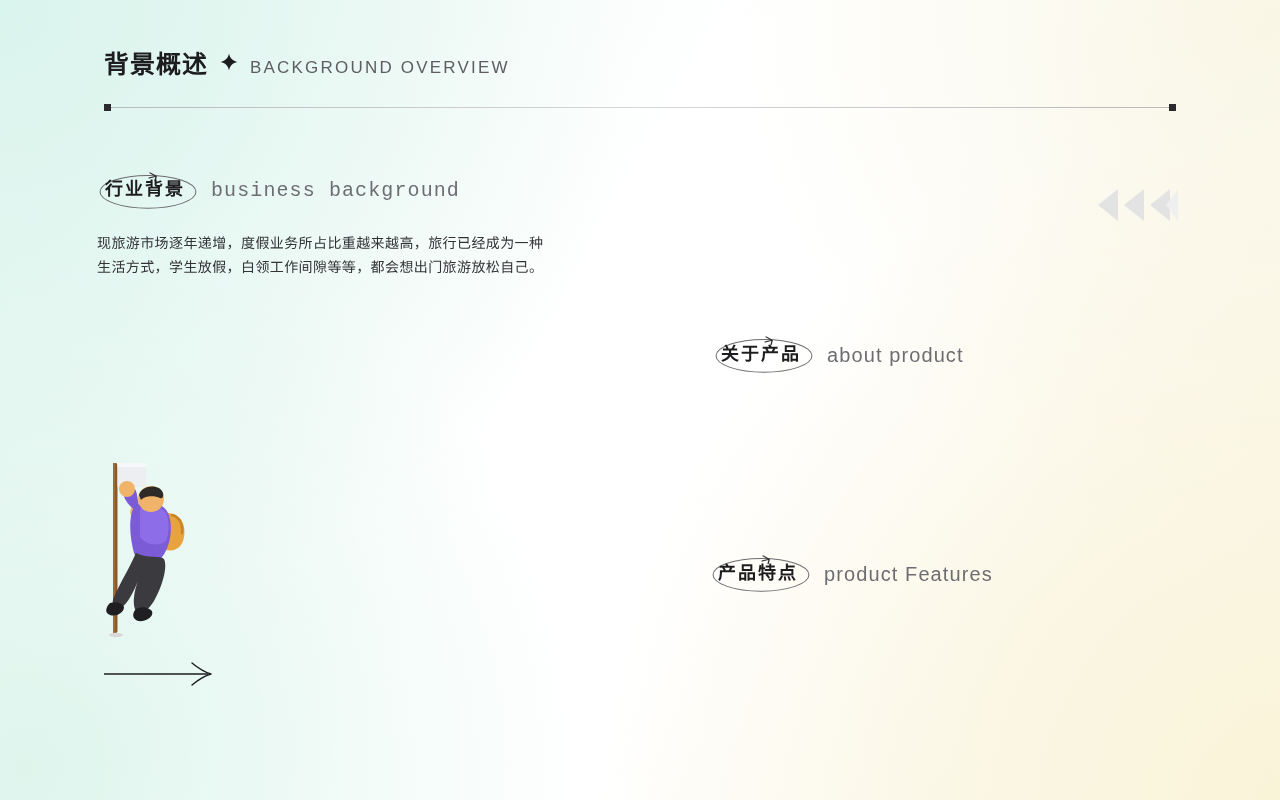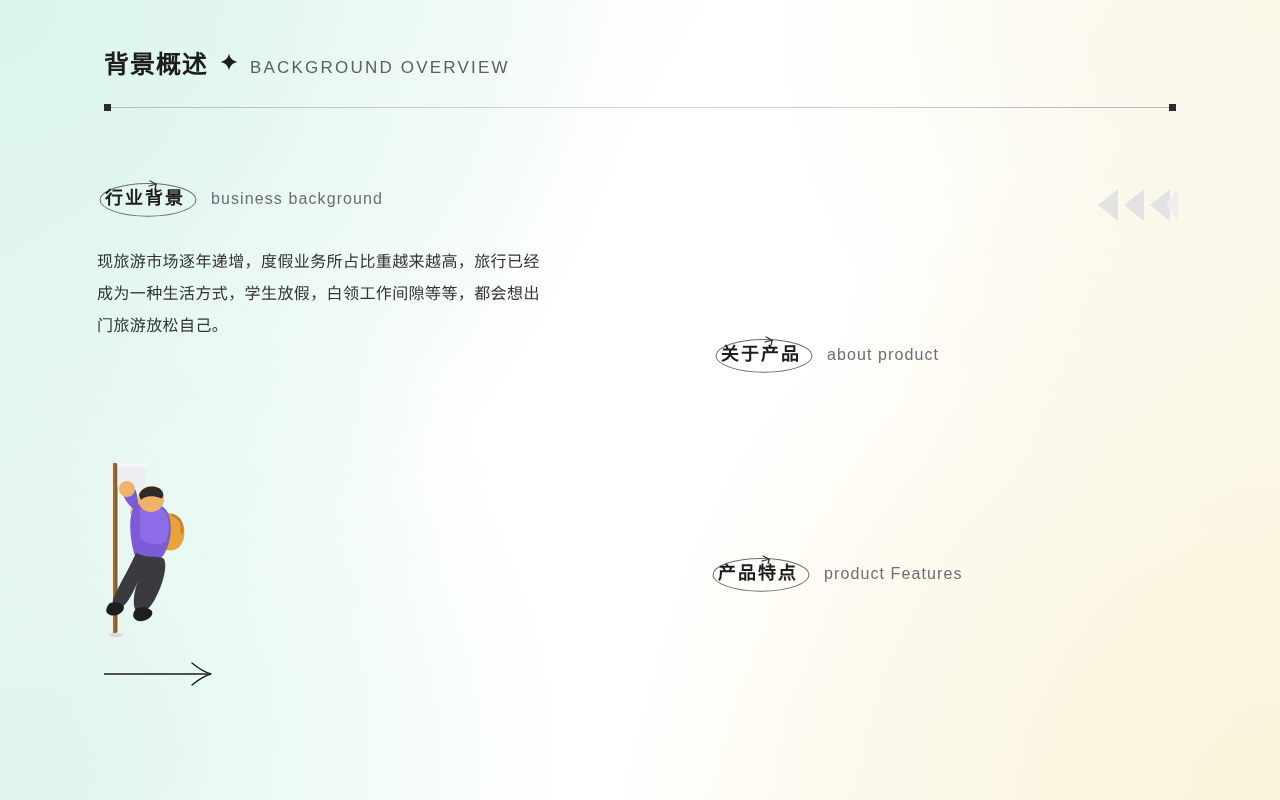--- a/index.html
+++ b/index.html
@@ -110,37 +110,37 @@
   .sec-ellipse {
     position: absolute;
     left: 0;
     top: 0;
     width: 100%;
     height: 100%;
     z-index: 1;
   }
   .sec-ellipse svg { display: block; width: 100%; height: 100%; overflow: visible; }
   .sec-title-en {
-    font-size: 16px;
+    font-size: 20px;
     color: #6d6d72;
     letter-spacing: 1.1px;
     line-height: 1;
     white-space: nowrap;
   }
 
   .sec-body {
-    margin-top: 28px;
-    font-size: 16px;
+    margin-top: 22px;
+    font-size: 14px;
     color: #333336;
-    line-height: 32px;
+    line-height: 24px;
     letter-spacing: 0.4px;
   }
 
   
-  #sec-industry { left: 97px; top: 180px; width: 470px; }
+  #sec-industry { left: 97px; top: 172px; width: 470px; font-family: Liberation Mono, monospace; }
   #sec-industry .sec-body { width: 452px; }
 
   #sec-product { left: 713px; top: 336px; width: 470px; }
   #sec-product .sec-body { width: 452px; }
 
   #sec-features { left: 710px; top: 555px; width: 470px; }
   #sec-features .sec-body { width: 460px; }
 
   
   .chevrons {

